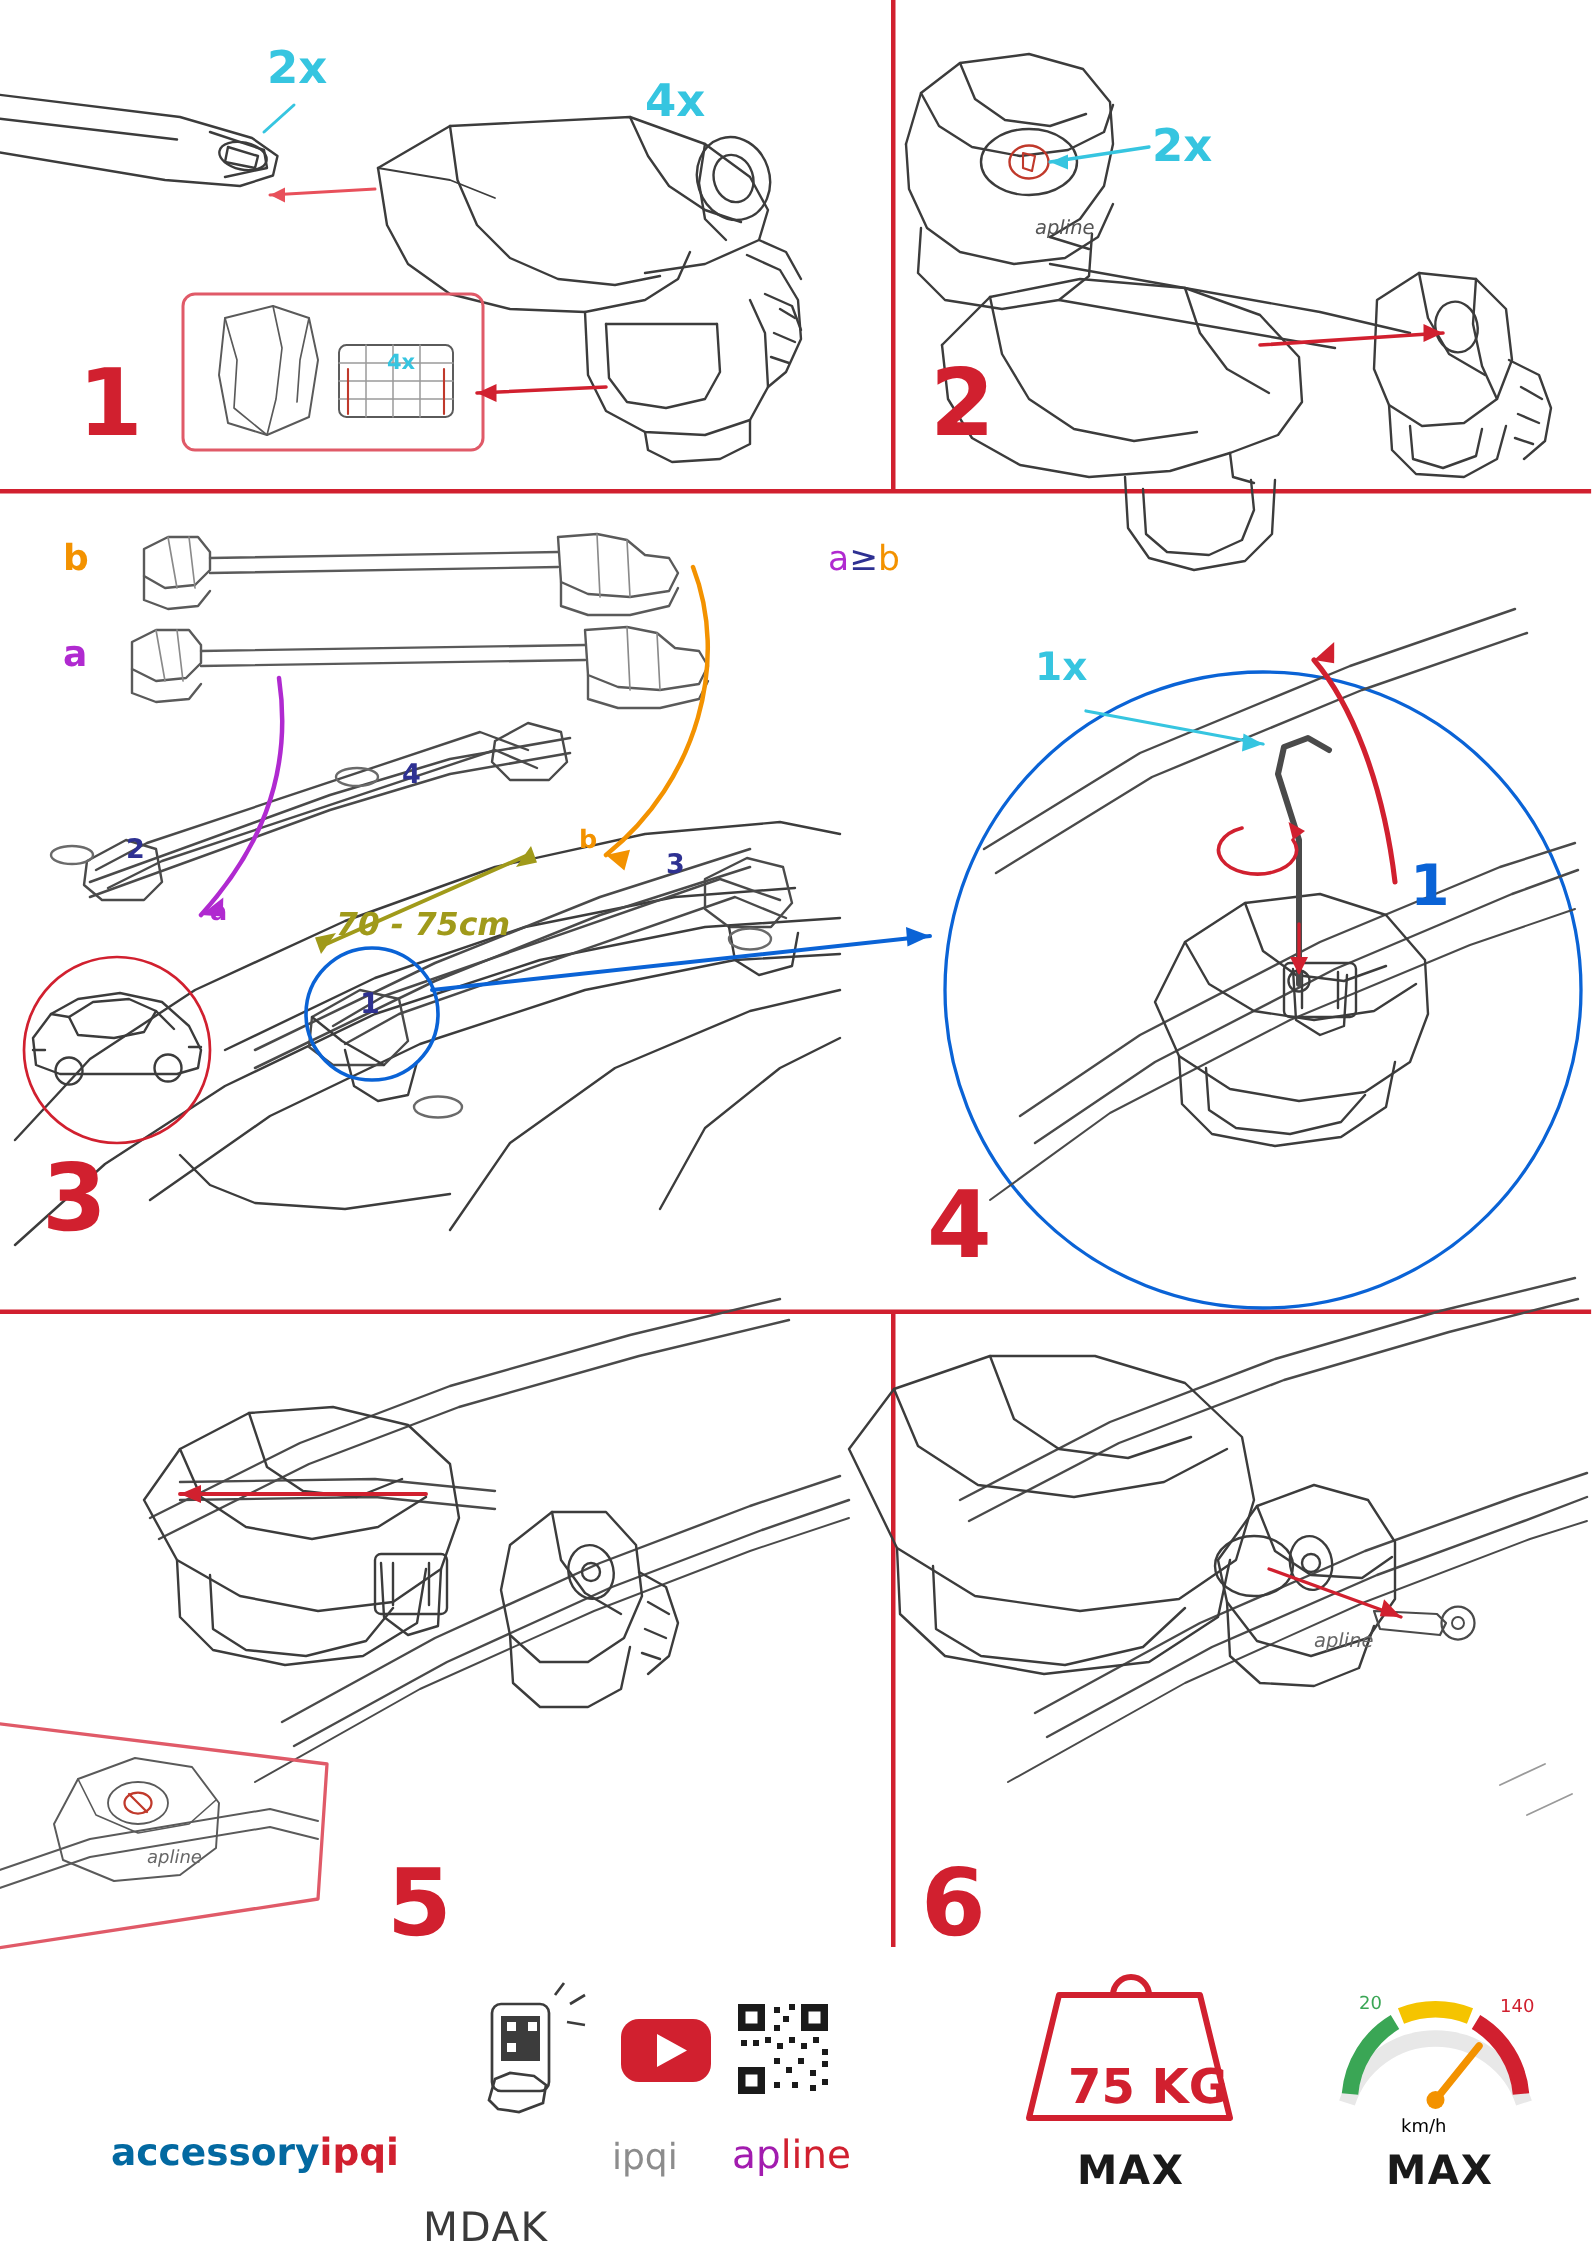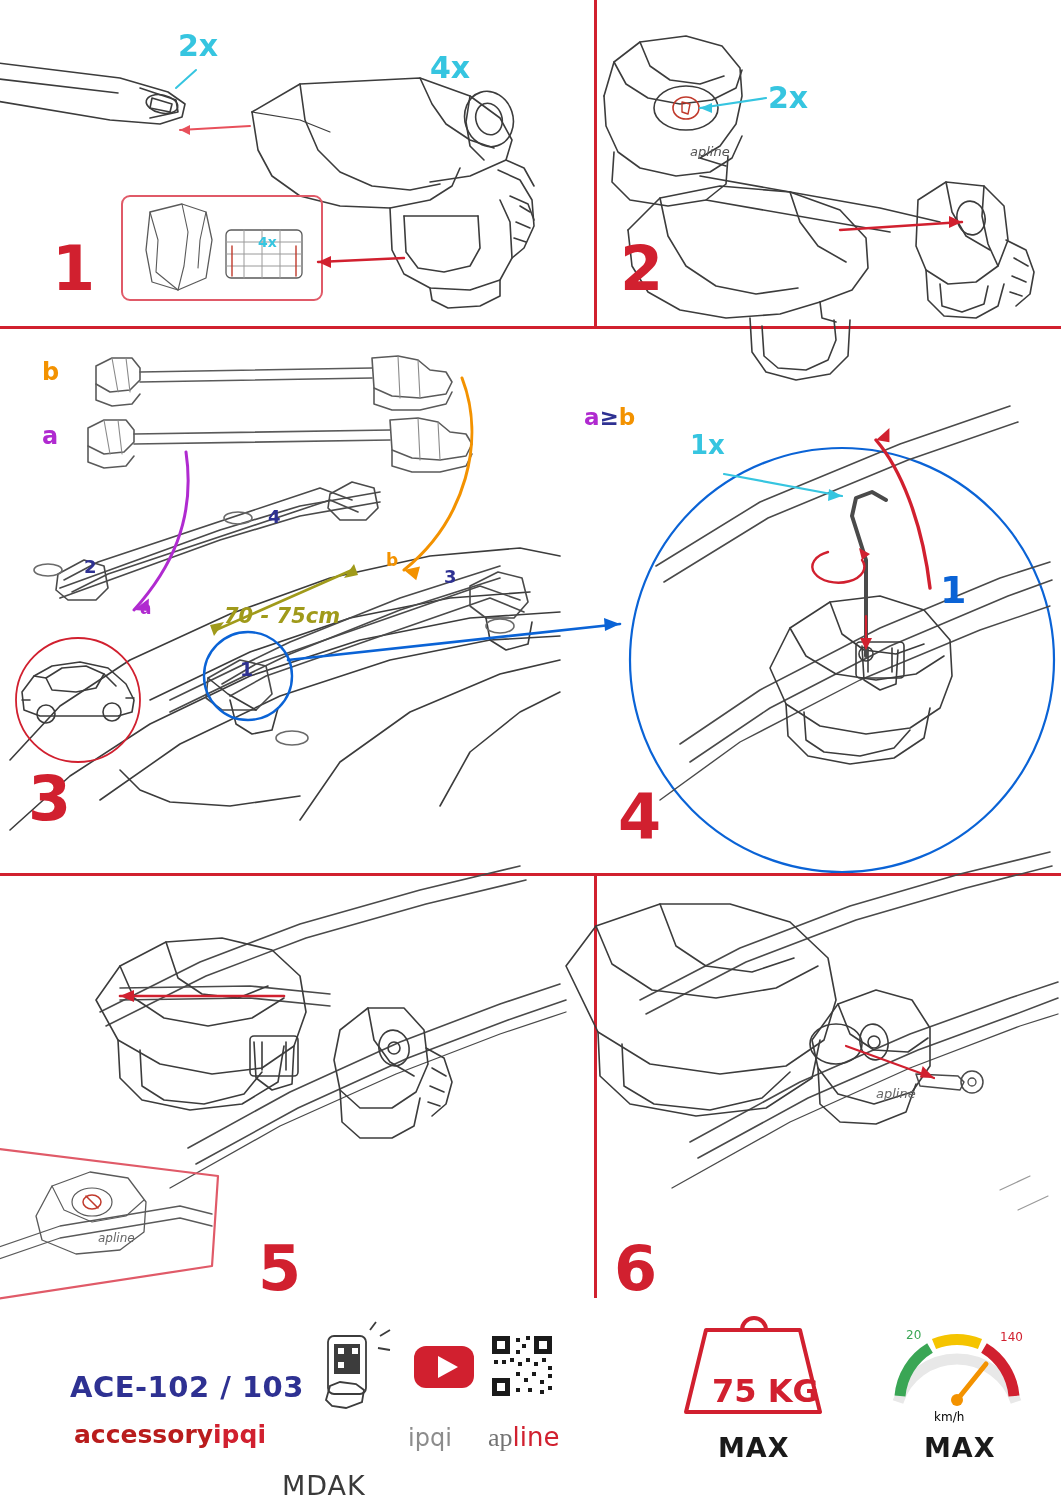--- a/index.html
+++ b/index.html
@@ -67,38 +67,38 @@
     font-weight: bold;
     color: #2e3192;
     font-family: "DejaVu Sans", sans-serif;
     letter-spacing: 0.5px;
   }
   .brand-accessory {
     font-size: 25px;
     font-weight: bold;
     font-family: "DejaVu Sans", sans-serif;
   }
-  .brand-accessory .a { color: #b91c1c; }
+  .brand-accessory .a { color: #0369a1; }
   .brand-accessory .b { color: #d1202f; }
   .brand-mdak {
     font-size: 27px;
     color: #3a3a3a;
     font-family: "DejaVu Sans", sans-serif;
     letter-spacing: 1px;
   }
   .brand-ipqi {
     font-size: 24px;
     color: #8c8c8c;
     font-family: "DejaVu Sans", sans-serif;
   }
   .brand-apline {
     font-size: 26px;
     font-family: "DejaVu Sans", sans-serif;
   }
-  .brand-apline .ap { color: #737373; font-family: Liberation Serif, serif; }
+  .brand-apline .ap { color: #a21caf; }
   .brand-apline .line { color: #d1202f; }
   .maxlabel {
     position: absolute;
     font-size: 27px;
     font-weight: bold;
     color: #1a1a1a;
     font-family: "DejaVu Sans", sans-serif;
     letter-spacing: 1px;
   }
   .weightval {
@@ -468,35 +468,34 @@
   <div class="step-num" style="left:614px; top:1238px;">6</div>
 
   <div class="qty" style="left:178px; top:28px;">2x</div>
   <div class="qty" style="left:430px; top:50px;">4x</div>
   <div style="position:absolute; left:258px; top:234px; font-size:14px; color:#36c5e0; font-weight:bold; font-family:'DejaVu Sans', sans-serif;">4x</div>
 
   <div class="qty" style="left:768px; top:80px;">2x</div>
 
   <div class="lbl" style="left:42px; top:358px; color:#f39200;">b</div>
   <div class="lbl" style="left:42px; top:422px; color:#b02ad0;">a</div>
-  <div style="position:absolute; left:584px; top:360px; font-size:23px; font-weight:bold; font-family:'DejaVu Sans', sans-serif;margin-top:44px;">
+  <div style="position:absolute; left:552px; top:360px; font-size:23px; font-weight:normal; font-family:'DejaVu Sans', sans-serif;">
     <span style="color:#b02ad0;">a</span><span style="color:#2e3192;">≥</span><span style="color:#f39200;">b</span>
   </div>
   <div style="position:absolute; left:84px; top:556px; font-size:18px; font-weight:bold; color:#2e3192; font-family:'DejaVu Sans', sans-serif;">2</div>
   <div style="position:absolute; left:268px; top:506px; font-size:18px; font-weight:bold; color:#2e3192; font-family:'DejaVu Sans', sans-serif;">4</div>
   <div style="position:absolute; left:444px; top:566px; font-size:18px; font-weight:bold; color:#2e3192; font-family:'DejaVu Sans', sans-serif;">3</div>
   <div style="position:absolute; left:240px; top:658px; font-size:19px; font-weight:bold; color:#2e3192; font-family:'DejaVu Sans', sans-serif;">1</div>
   <div style="position:absolute; left:140px; top:598px; font-size:17px; font-weight:bold; color:#b02ad0; font-family:'DejaVu Sans', sans-serif;">a</div>
   <div style="position:absolute; left:386px; top:550px; font-size:17px; font-weight:bold; color:#f39200; font-family:'DejaVu Sans', sans-serif;">b</div>
   <div class="dim-text" style="left:224px; top:604px;">70 - 75cm</div>
 
   <div style="position:absolute; left:690px; top:430px; font-size:26px; font-weight:bold; color:#36c5e0; font-family:'DejaVu Sans', sans-serif;">1x</div>
   <div style="position:absolute; left:940px; top:568px; font-size:38px; font-weight:bold; color:#0a63d6; font-family:'DejaVu Sans', sans-serif;">1</div>
 
-  <div class="brandline brand-ace" style="left:70px; top:1370px;">ACE-102 / 103</div>
   <div class="brandline brand-accessory" style="left:74px; top:1420px;">
     <span class="a">accessory</span><span class="b">ipqi</span>
   </div>
   <div class="brandline brand-mdak" style="left:282px; top:1470px;">MDAK</div>
   <div class="brandline brand-ipqi" style="left:408px; top:1424px;">ipqi</div>
   <div class="brandline brand-apline" style="left:488px; top:1422px;">
     <span class="ap">ap</span><span class="line">line</span>
   </div>
 
   <div class="weightval" style="left:712px; top:1372px;">75 KG</div>

